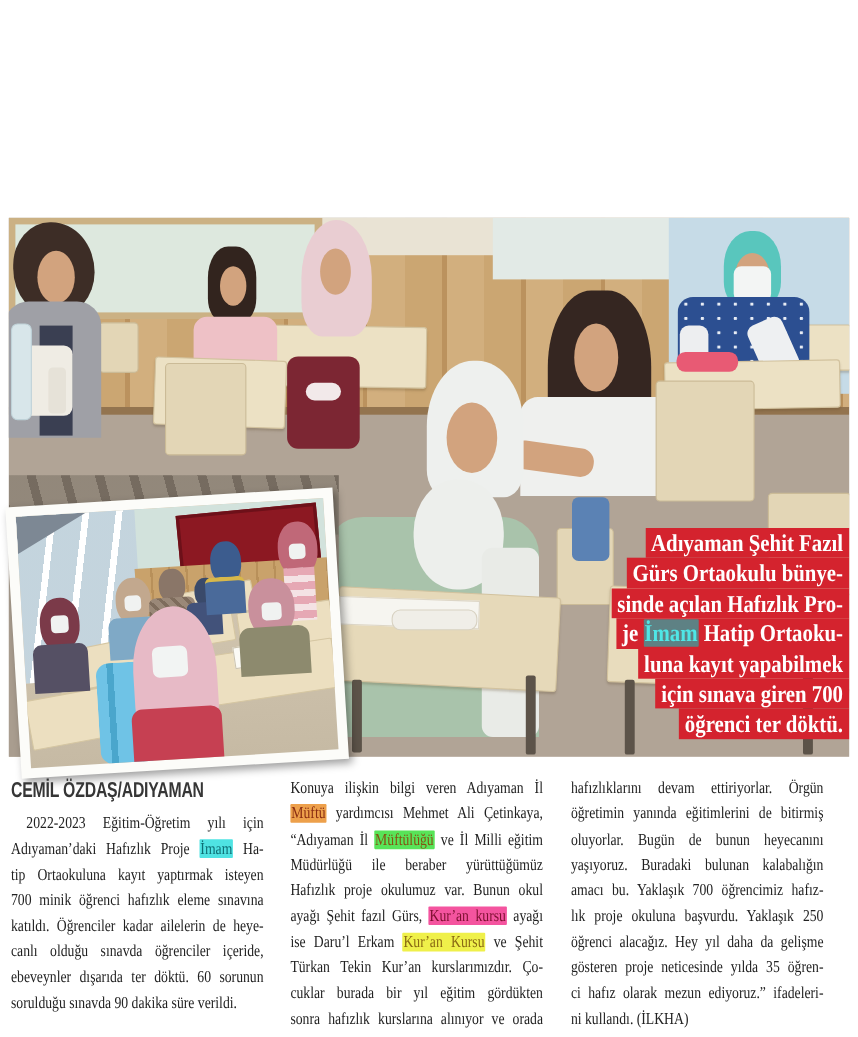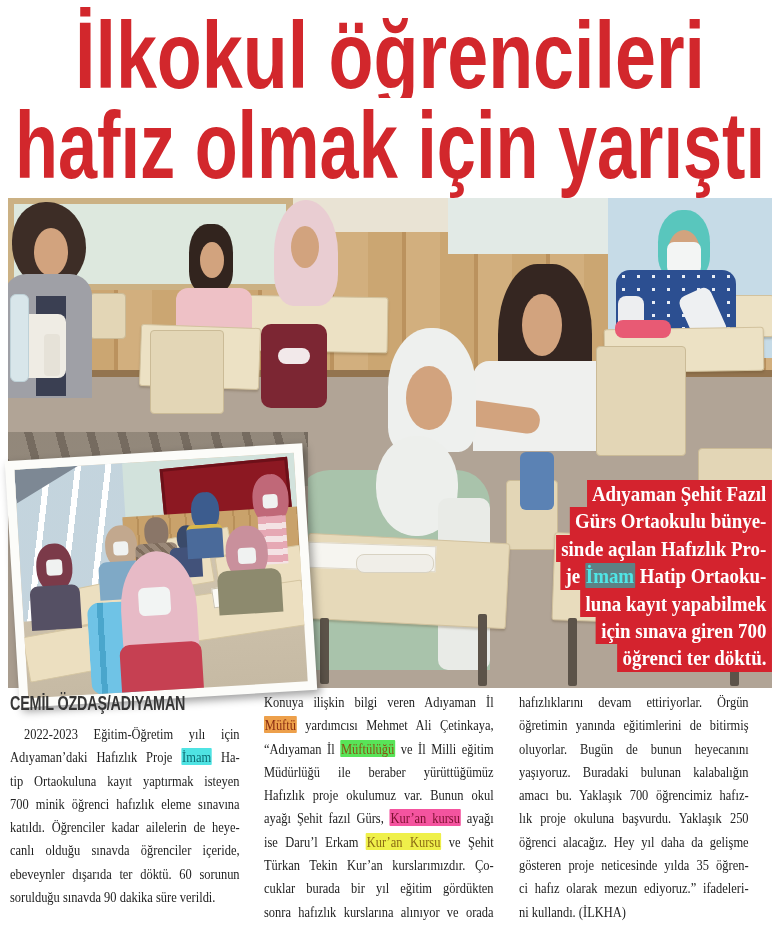--- a/index.html
+++ b/index.html
@@ -29,21 +29,21 @@
 
   
   .caption{right:8px;top:480px;display:flex;flex-direction:column;align-items:flex-end;
            transform:scaleX(.86);transform-origin:right top;}
   .cap-line{display:inline-block;background:#d4232e;color:#ffffff;
             font-family:"Liberation Serif",serif;font-weight:bold;
             font-size:22px;line-height:27.4px;padding:0 6px;white-space:nowrap;}
   .hl-imamcap{background:#5e8184;color:#4fe6e6;padding:0 2px;}
 
   
-  .cols{left:10px;top:690px;width:760px;height:238px;}
+  .cols{left:10px;top:705px;width:760px;height:238px;}
   .col{position:absolute;top:0;width:280px;transform:scaleX(.82);transform-origin:left top;}
   .col1{left:0;} .col2{left:254px;} .col3{left:509px;}
   .byline{font-family:"Liberation Sans",sans-serif;font-weight:bold;font-size:17.5px;
           letter-spacing:-.2px;color:#363636;display:inline-block;transform:scaleY(1.12);
           transform-origin:left top;margin:2px 0 9px 0;white-space:nowrap;}
   .jline{font-size:15.2px;line-height:23.3px;text-align:justify;text-align-last:justify;
          color:#222;white-space:normal;}
   .jline.indent{padding-left:17px;}
   .jline.last{text-align-last:left;}
   .hl{padding:0 1px;border-radius:1px;}
@@ -51,28 +51,20 @@
   .hl-orange{background:#eda04b;color:#8a2d12;}
   .hl-green{background:#58e458;color:#855213;}
   .hl-magenta{background:#f4549f;color:#7c1030;}
   .hl-yellow{background:#eff04a;color:#8a6a14;}
 </style>
 </head>
 <body>
 
 <div class="page">
 
-  <div class="ab" style="left:0;top:2px;width:780px;">
-    <svg class="headline-svg" width="780" height="96">
-      <text x="390" y="86" text-anchor="middle" font-size="94" textLength="630" lengthAdjust="spacingAndGlyphs">İlkokul öğrencileri</text>
-    </svg>
-    <svg class="headline-svg" width="780" height="104">
-      <text x="390" y="80" text-anchor="middle" font-size="94" textLength="750" lengthAdjust="spacingAndGlyphs">hafız olmak için yarıştı</text>
-    </svg>
-  </div>
 
   <div class="ab photo">
 
     <div class="ab wood" style="left:0;top:0;width:764px;height:174px;"></div>
     <div class="ab" style="left:0;top:0;width:764px;height:34px;background:#e9e3d4;"></div>
     <div class="ab" style="left:440px;top:0;width:180px;height:56px;background:#e2eae6;"></div>
     <div class="ab" style="left:600px;top:0;width:164px;height:160px;background:#c6dbe7;"></div>
     <div class="ab" style="left:0;top:0;width:285px;height:92px;background:#cbb184;"></div>
     <div class="ab" style="left:6px;top:6px;width:272px;height:80px;background:#dde8de;"></div>
     <div class="ab plank-line" style="left:0;top:172px;width:764px;height:7px;"></div>

